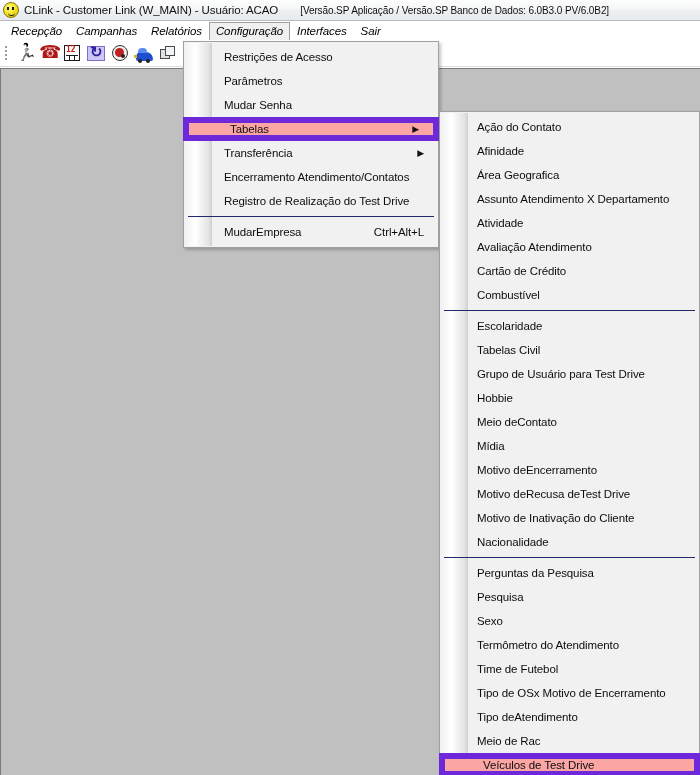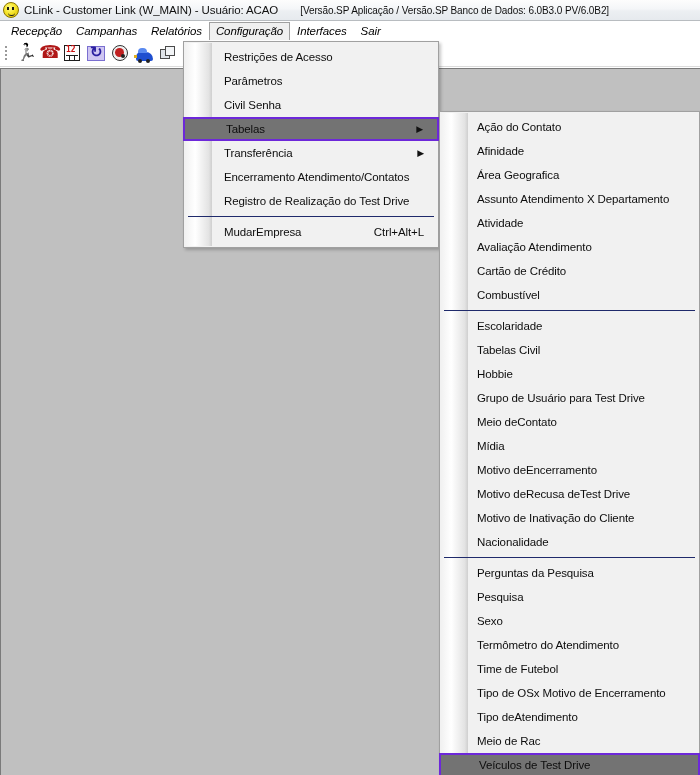--- a/index.html
+++ b/index.html
@@ -303,22 +303,22 @@
     align-items: center;
     padding-left: 40px;
     padding-right: 14px;
     font-size: 11.5px;
     color: #0d0d0d;
     white-space: nowrap;
     box-sizing: border-box;
     letter-spacing: -0.1px;
   }
   .mi.selected {
-    background: #737373;
-    border: 2px solid #6d28d9;
+    background: #fca5a5;
+    border: 6px solid #6d28d9;
     margin-left: -1px;
     margin-right: -1px;
     padding-left: 41px;
     gap: 32px;
   }
   .mi .shortcut {
     margin-left: auto;
     padding-left: 30px;
     font-size: 11.5px;
     color: #0d0d0d;
@@ -409,21 +409,21 @@
   <div class="menu" id="menu-config">
     <div class="gutter"></div>
     <div class="menu-inner">
       <div class="mi">
         <span>Restrições de Acesso</span>
       </div>
       <div class="mi">
         <span>Parâmetros</span>
       </div>
       <div class="mi">
-        <span>Civil Senha</span>
+        <span>Mudar Senha</span>
       </div>
       <div class="mi selected">
         <span>Tabelas</span>
         <span class="arrow">▶</span>
       </div>
       <div class="mi">
         <span>Transferência</span>
         <span class="arrow">▶</span>
       </div>
       <div class="mi">
@@ -468,24 +468,24 @@
           <span>Combustível</span>
         </div>
       <div class="sep"></div>
       <div class="mi">
           <span>Escolaridade</span>
         </div>
       <div class="mi">
           <span>Tabelas Civil</span>
         </div>
       <div class="mi">
+          <span>Grupo de Usuário para Test Drive</span>
+        </div>
+      <div class="mi">
           <span>Hobbie</span>
-        </div>
-      <div class="mi">
-          <span>Grupo de Usuário para Test Drive</span>
         </div>
       <div class="mi">
           <span>Meio deContato</span>
         </div>
       <div class="mi">
           <span>Mídia</span>
         </div>
       <div class="mi">
           <span>Motivo deEncerramento</span>
         </div>

